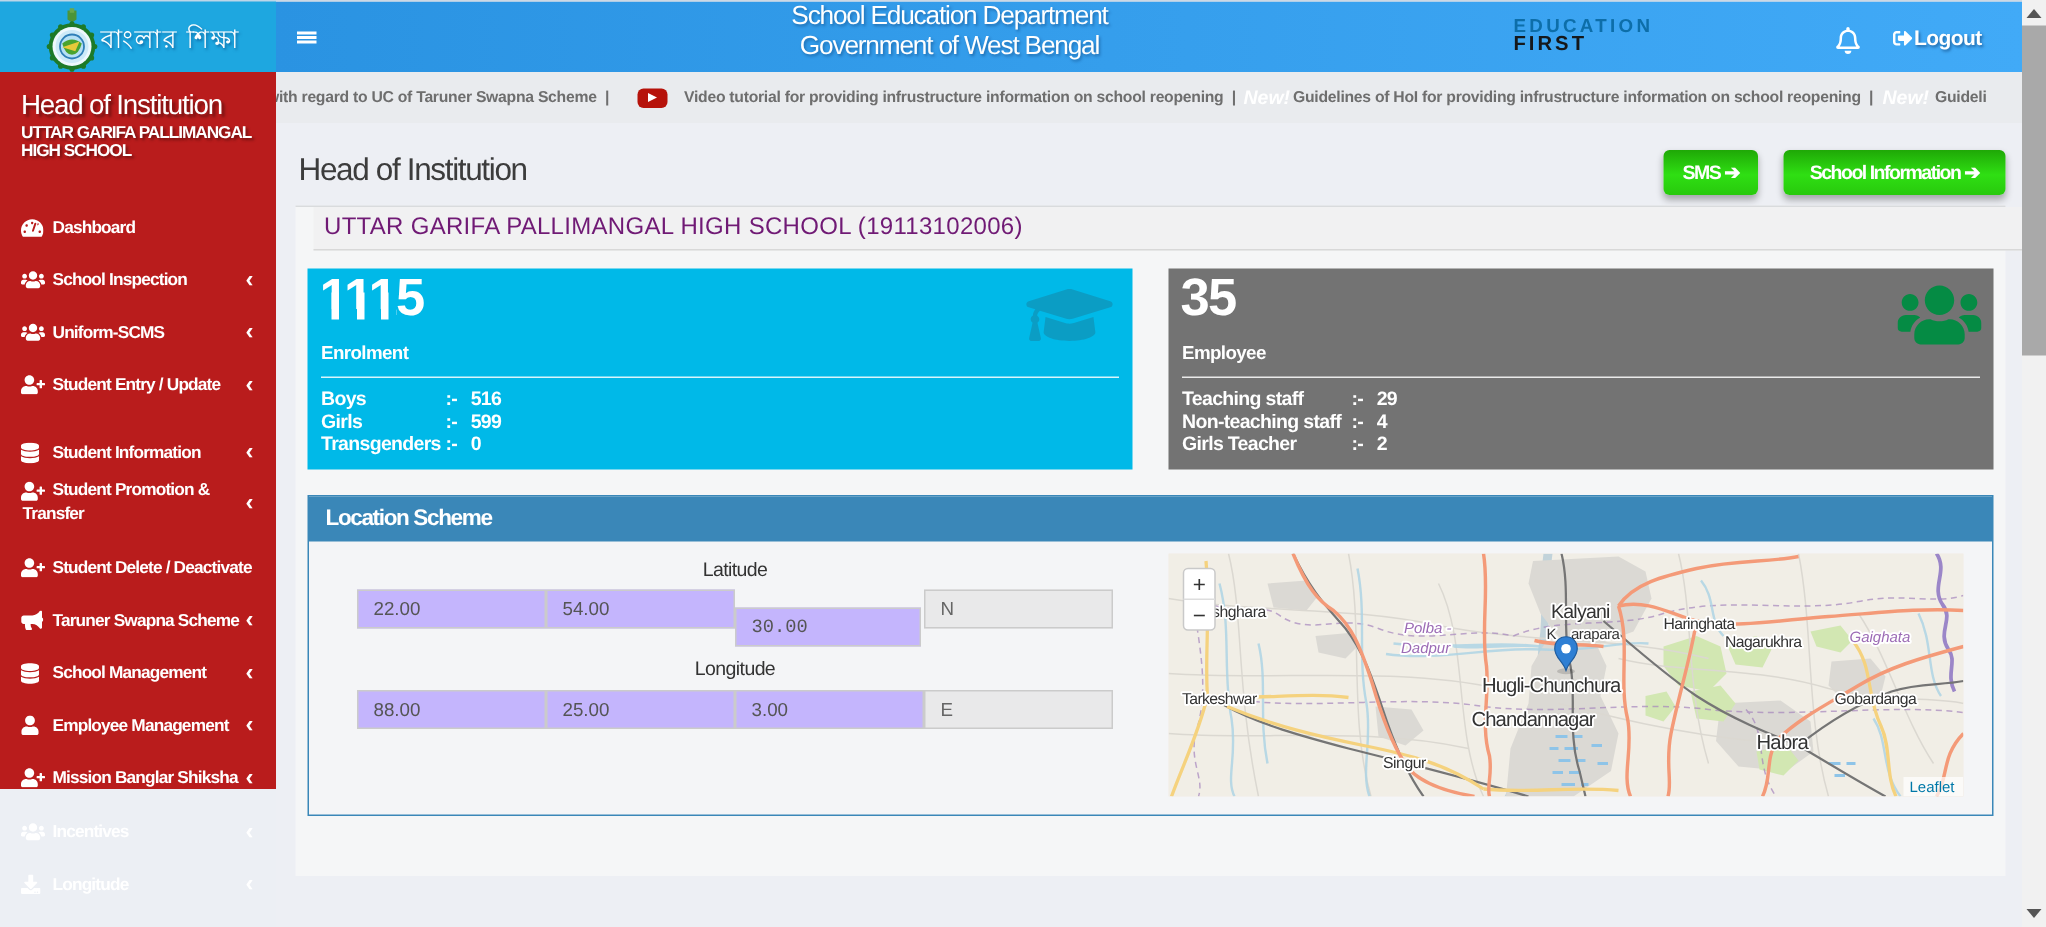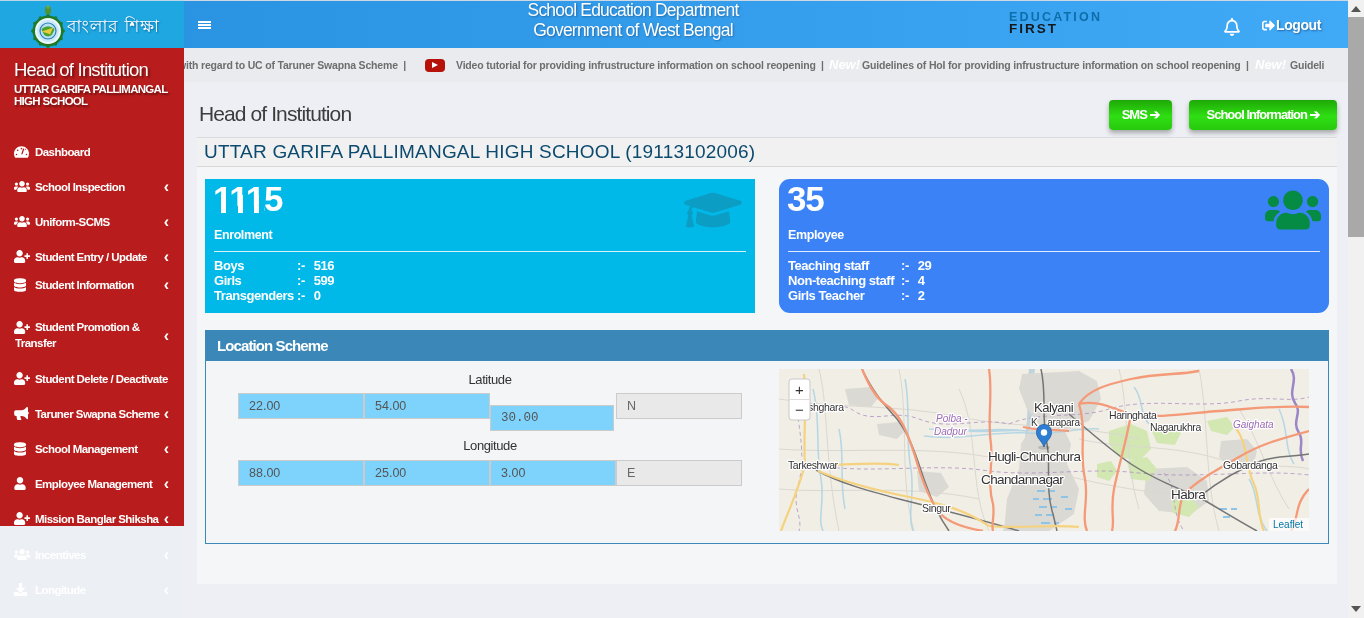--- a/index.html
+++ b/index.html
@@ -36,38 +36,38 @@
 #marquee span.t { position:absolute; top:0; height:34px; line-height:34px; white-space:nowrap; }
 .yt { position:absolute; left:241px; top:11px; width:20px; height:13px; background:#b6120a; border-radius:4px; }
 .yt:after { content:""; position:absolute; left:7px; top:3px; border-left:6px solid #fff; border-top:3.5px solid transparent; border-bottom:3.5px solid transparent; }
 .new { color:#fff; font-style:italic; font-size:13px; font-weight:bold; letter-spacing:0; }
 
 
 #content { position:absolute; left:184px; top:82px; width:1164px; height:536px; background:#edeff4; }
 #pgtitle { position:absolute; left:15px; top:20px; font-size:21px; letter-spacing:-0.9px; color:#3c3c3c; }
 .gbtn { position:absolute; top:18px; height:30px; background:linear-gradient(180deg,#1fa806,#2fdf13 55%,#28c90d); color:#fff; font-weight:bold; font-size:13px; letter-spacing:-1px; text-align:center; border-radius:4px; box-shadow:0 3px 5px rgba(0,0,0,.3); line-height:30px; }
 #panel { position:absolute; left:13px; top:55px; width:1140px; height:447px; background:#f5f6f7; border-top:1px solid #d9dbdd; }
-#schoolbar { position:absolute; left:0; top:0; width:1140px; height:29px; background:#f1f1f2; border-bottom:1px solid #d8d8d8; color:#0c4a6e; font-size:19px; letter-spacing:0.2px; line-height:28px; padding-left:7px; }
+#schoolbar { position:absolute; left:12px; top:0; width:1140px; height:29px; background:#f1f1f2; border-bottom:1px solid #d8d8d8; color:#701a75; font-size:16px; letter-spacing:0.2px; line-height:28px; padding-left:7px; }
 
 
 .card { position:absolute; top:41px; width:550px; height:134px; color:#fff; }
 #card1 { left:8px; background:#00b9e8; }
-#card2 { left:582px; background:#3b82f6;border-radius:11px; }
+#card2 { left:582px; background:#737373; }
 .card .big { position:absolute; left:8px; top:0px; font-size:35px; letter-spacing:-1.2px; font-weight:bold; }
 .card .lbl { position:absolute; left:9px; top:49px; font-size:12.5px; letter-spacing:-0.4px; font-weight:bold; }
 .card hr { position:absolute; left:9px; top:72px; width:532px; border:0; border-top:1px solid rgba(255,255,255,.85); }
 .card table { position:absolute; left:9px; top:79px; border-collapse:collapse; font-size:13px; letter-spacing:-0.45px; font-weight:bold; line-height:15px; }
 .card td { padding:0; }
 .card td.c3 { padding-left:9px; }
 
 
 #locpanel { position:absolute; left:8px; top:192px; width:1124px; height:214px; border:1px solid #3a87b8; background:#f4f5f7; }
 #lochead { position:absolute; left:0; top:0; width:1122px;  height:30px; background:#3a87b8; color:#fff; font-size:15px; letter-spacing:-0.9px; font-weight:bold; line-height:30px; padding-left:11px; }
 .flabel { position:absolute; width:504px; text-align:center; color:#333; font-size:13px; letter-spacing:-0.4px; }
-.inp { position:absolute; height:26px; border:1px solid #cbcbcb; background:#7dd3fc; color:#555; font-size:12.5px; line-height:24px; padding-left:10px; }
+.inp { position:absolute; height:26px; border:1px solid #cbcbcb; background:#c4b5fd; color:#555; font-size:12.5px; line-height:24px; padding-left:10px; }
 .inp.dis { background:#e9e9ea; color:#666; }
 
 
 #map { position:absolute; left:573px; top:38px; width:530px; height:162px; overflow:hidden; background:#f1eee6; }
 
 
 #sb { position:absolute; left:1348px; top:0; width:16px; height:618px; background:#f1f1f1; }
 #sb .thumb { position:absolute; left:0; top:17px; width:16px; height:220px; background:#a9a9a9; }
 #sb .ar { position:absolute; left:3px; width:0; height:0; }
 #sb .up { top:6px; border-left:5px solid transparent; border-right:5px solid transparent; border-bottom:6px solid #555; }
@@ -387,21 +387,21 @@
       </div>
       <div class="mi" style="top:239.5px;">
         <span class="ic">
           <svg viewBox="0 0 640 512" width="16" height="13" fill="#fff">
             <path d="M624 208h-64v-64c0-8.8-7.2-16-16-16h-32c-8.8 0-16 7.2-16 16v64h-64c-8.8 0-16 7.2-16 16v32c0 8.8 7.2 16 16 16h64v64c0 8.8 7.2 16 16 16h32c8.8 0 16-7.2 16-16v-64h64c8.8 0 16-7.2 16-16v-32c0-8.8-7.2-16-16-16zm-400 48c70.7 0 128-57.3 128-128S294.7 0 224 0 96 57.3 96 128s57.3 128 128 128zm89.6 32h-16.7c-22.2 10.2-46.9 16-72.9 16s-50.6-5.8-72.9-16h-16.7C60.2 288 0 348.2 0 422.4V464c0 26.5 21.5 48 48 48h352c26.5 0 48-21.5 48-48v-41.6c0-74.2-60.2-134.4-134.4-134.4z"></path>
           </svg>
         </span>
         <span class="tx">Student Entry / Update</span>
         <span class="ch">‹</span>
       </div>
-      <div class="mi" style="top:267px;text-decoration:underline;">
+      <div class="mi" style="top:284px;text-decoration:underline;">
         <span class="ic">
           <svg viewBox="0 0 448 512" width="12" height="14" fill="#fff">
             <path d="M448 73.1v45.7C448 159.1 347.7 192 224 192S0 159.1 0 118.9V73.1C0 32.9 100.3 0 224 0s224 32.9 224 73.1zM448 176v102.9C448 319.1 347.7 352 224 352S0 319.1 0 278.9V176c48.1 33.1 136.2 48.6 224 48.6S399.9 209.1 448 176zm0 160v102.9C448 479.1 347.7 512 224 512S0 479.1 0 438.9V336c48.1 33.1 136.2 48.6 224 48.6S399.9 369.1 448 336z"></path>
           </svg>
         </span>
         <span class="tx">Student Information</span>
         <span class="ch">‹</span>
       </div>
       <div class="mi" style="top:396.5px;">
         <span class="ic">

